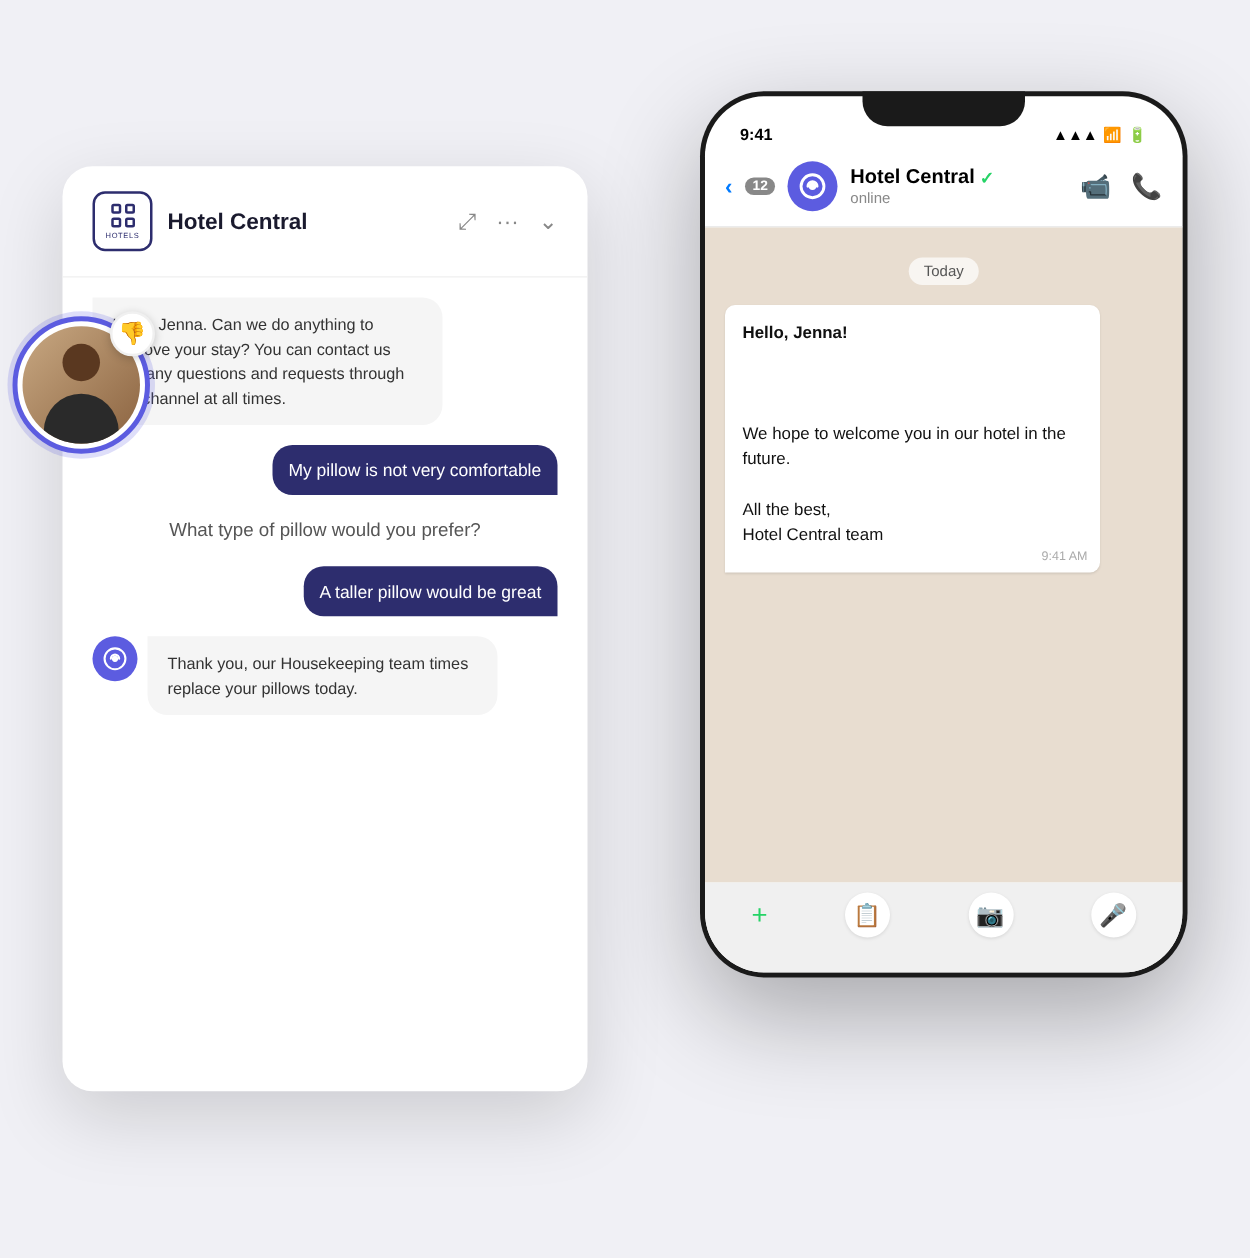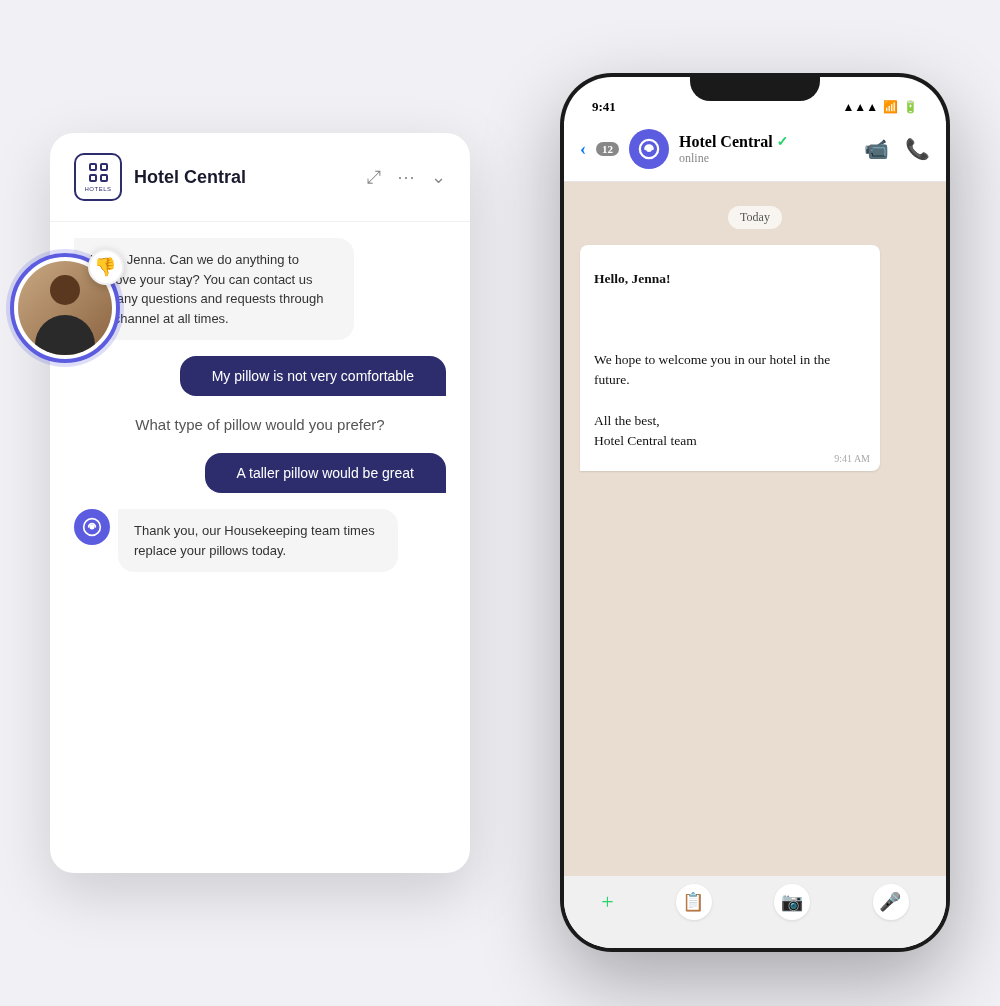--- a/index.html
+++ b/index.html
@@ -195,21 +195,21 @@
     }
 
     .msg-user {
       display: flex;
       justify-content: flex-end;
     }
     .msg-user-bubble {
       background: #2d2d6e;
       color: #fff;
       border-radius: 16px 16px 0 16px;
-      padding: 12px 32px;
+      padding: 12px 13px;
       font-size: 14px;
       font-weight: 500;
       max-width: 280px;
     }
 
     .msg-question {
       text-align: center;
       font-size: 15px;
       color: #555;
       padding: 4px 0;
@@ -243,27 +243,26 @@
       border: none;
     }
     .send-btn svg { width: 16px; height: 16px; }
 
     
     .phone-frame {
       position: absolute;
       right: 0;
       top: 0;
       width: 390px;
-      height: 879px;
+      height: 709px;
       background: #1a1a1a;
       border-radius: 52px;
       box-shadow: 0 30px 80px rgba(0,0,0,0.3);
       overflow: hidden;
       z-index: 3;
-      font-family: Liberation Serif, serif;
     }
 
     .phone-inner {
       position: absolute;
       top: 4px;
       left: 4px;
       right: 4px;
       bottom: 4px;
       background: #fff;
       border-radius: 48px;
@@ -361,21 +360,21 @@
       border-radius: 12px;
       padding: 4px 12px;
       font-size: 12px;
       color: #555;
       display: inline-block;
     }
 
     .wa-msg-bubble {
       background: #fff;
       border-radius: 8px 8px 8px 0;
-      padding: 24px 14px 20px;
+      padding: 12px 14px 20px;
       font-size: 13.5px;
       line-height: 1.5;
       color: #111;
       max-width: 300px;
       position: relative;
       box-shadow: 0 1px 2px rgba(0,0,0,0.1);
     }
     .wa-msg-bubble a { color: #007aff; text-decoration: none; }
     .wa-msg-time {
       position: absolute;

